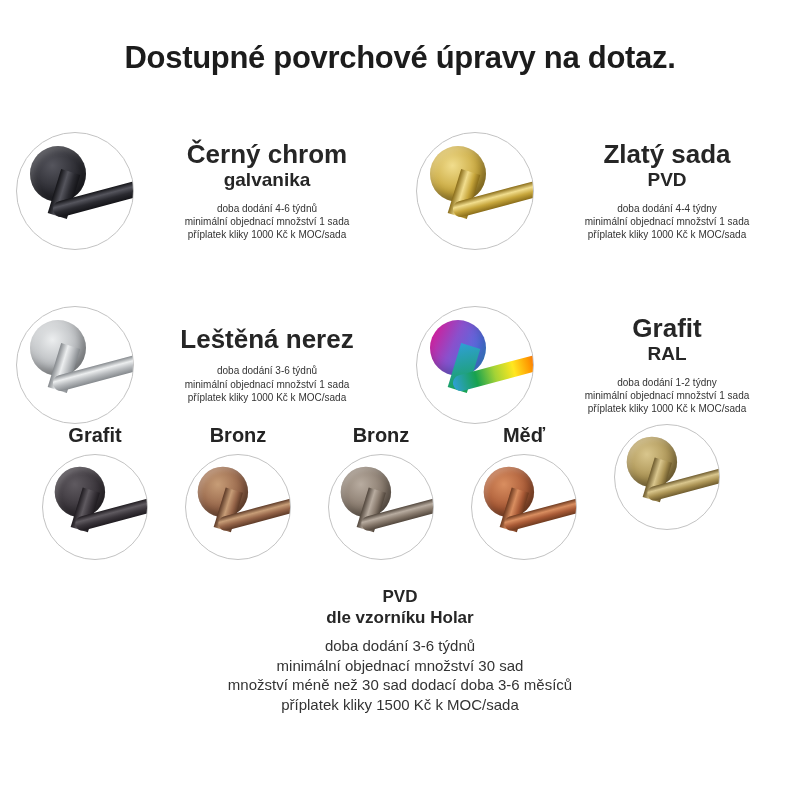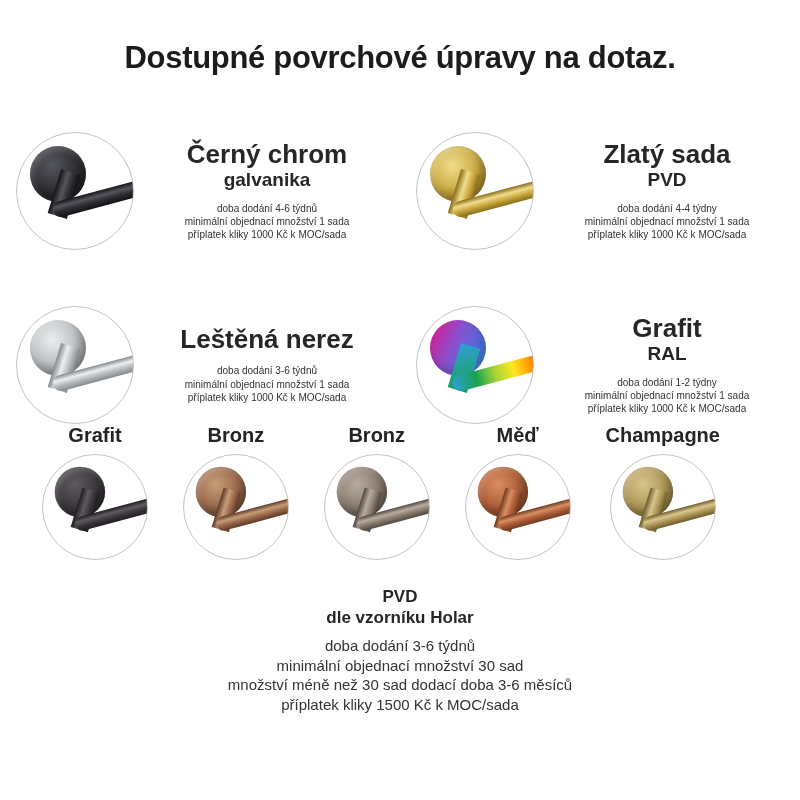--- a/index.html
+++ b/index.html
@@ -211,21 +211,20 @@
       <div class="circle" style="--light: #d98e60; --base: #a95a36; --dark: #6e3a1f;">
         <div class="handle">
           <span class="rose"></span>
           <span class="neck"></span>
           <span class="bar"></span>
         </div>
       </div>
     </div>
 
     <div class="swatch">
-      <div class="swatch-label">Champagne</div>
       <div class="circle" style="--light: #d9c68d; --base: #ab9354; --dark: #6e5b2d;">
         <div class="handle">
           <span class="rose"></span>
           <span class="neck"></span>
           <span class="bar"></span>
         </div>
       </div>
     </div>
 
   </div>

